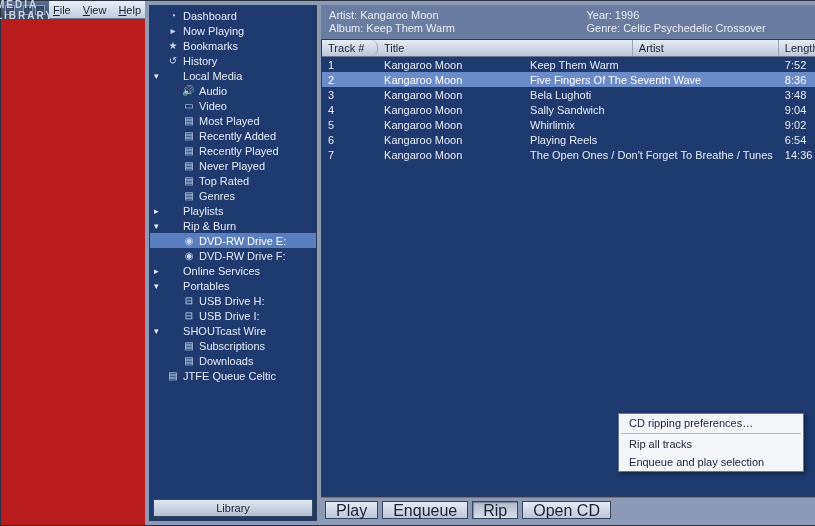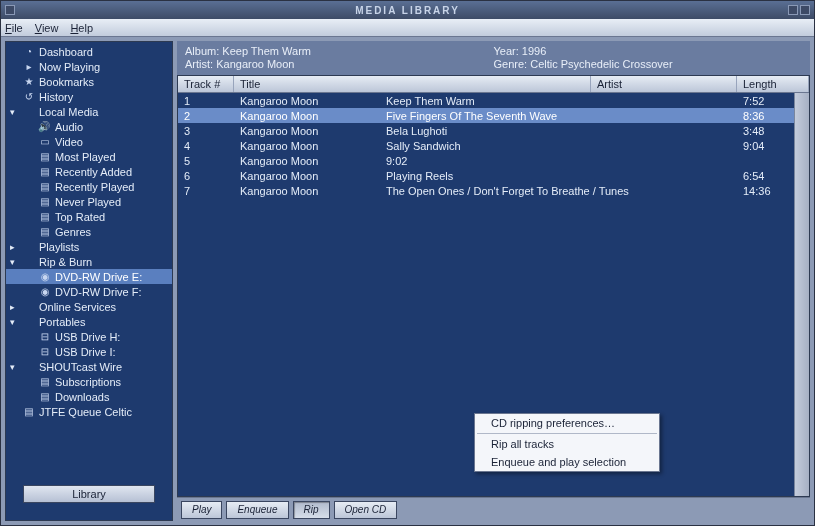--- a/index.html
+++ b/index.html
@@ -1,54 +1,54 @@
 <!DOCTYPE html>
 <html><head>
 <meta charset="utf-8">
 <style>
   * { box-sizing: border-box; margin: 0; padding: 0; font-family: "Tahoma", "Arial", sans-serif; font-size: 11px; }
   body { background: #5a6b8a; width: 815px; height: 526px; overflow: hidden; }
-  .window { width: 815px; height: 526px; background: #b91c1c; border: 1px solid #2a3142; display: flex; flex-direction: column; }
+  .window { width: 815px; height: 526px; background: #b91c1c; border: 1px solid #2a3142; display: flex; flex-direction: row; }
   .titlebar { height: 18px; background: linear-gradient(#5a6f94, #3d4b66); display: flex; align-items: center; color: #d6e0f0; position: relative; }
   .titlebar-left { display:flex; gap:2px; padding:0 4px;}
   .tbicon { width:10px; height:10px; border:1px solid #8a99b6; background:#3d4a66; }
   .titlebar-title { position:absolute; left:50%; transform:translateX(-50%); font-weight:bold; letter-spacing:2px; font-size:10px; color:#c8d4e8; }
   .titlebar-right { margin-left:auto; display:flex; gap:2px; padding:0 4px;}
   .menubar { height:18px; background: linear-gradient(#e8eef6, #c2ccdc); display:flex; align-items:center; padding:2px 4px; gap:12px; border-bottom:1px solid #6a7690;}
   .menubar span { color:#1a2236; cursor:default; }
   .menubar span u { text-decoration: underline; }
   .body { flex:1; display:flex; background:#8c9ab5; padding:4px; gap:4px; min-height:0; }
   .sidebar { width:168px; background:#1e3a6e; border:1px solid #2d3a52; display:flex; flex-direction:column; }
   .tree { flex:1; overflow:auto; color:#e4ecf8; padding:2px 0;}
   .tree-item { display:flex; align-items:center; height:15px; padding:0 4px; gap:4px; cursor:default; white-space:nowrap;}
   .tree-item.selected { background:#5a7fbf; color:#fff;}
   .indent0 { padding-left: 4px; }
   .indent1 { padding-left: 20px; }
   .arrow { width:9px; display:inline-block; color:#e4ecf8; font-size:9px;}
   .ticon { width:12px; height:12px; display:inline-flex; align-items:center; justify-content:center; font-size:10px; color:#c8d6f0;}
-  .sidebar-btn { margin:17px; height:18px; background:linear-gradient(#e0e6f0,#b6c0d4); border:1px solid #3a4660; color:#1a2236; }
+  .sidebar-btn { margin:3px; height:18px; background:linear-gradient(#e0e6f0,#b6c0d4); border:1px solid #3a4660; color:#1a2236; }
   .main { flex:1; display:flex; flex-direction:column; min-width:0; }
   .infobar { background:#6a7ca0; color:#e8eef8; padding:4px 8px; height:34px; display:flex; font-size:11px;}
   .infobar .col { flex:1; display:flex; flex-direction:column; gap:1px;}
   .tracklist { flex:1; background:#1e3a6e; border:1px solid #2d3a52; display:flex; flex-direction:column; min-height:0; position:relative;}
   .thead { display:flex; background:linear-gradient(#e6ecf4,#bcc6d8); height:17px; border-bottom:1px solid #6a7690;}
   .th { border-right:1px solid #98a4bc; padding:2px 6px; color:#1a2236; font-size:11px; display:flex; align-items:center;}
-  .c-track { width:56px; }
+  .c-track { width:56px;border-radius:7px; }
   .c-artist { width:146px; }
   .c-title { flex:1; }
   .c-length { width:72px; }
   .tbody { flex:1; overflow:auto;}
   .row { display:flex; color:#e4ecf8; height:15px; align-items:center;}
   .row.selected { background:#6a8cc8; color:#fff;}
   .cell { padding:0 6px; overflow:hidden; white-space:nowrap; text-overflow:ellipsis;}
   .bottombar { height:24px; display:flex; align-items:center; padding:0 4px; gap:4px; background:#8c9ab5; border-top:1px solid #6a7690;}
-  .btn { height:18px; padding:0 10px; background:linear-gradient(#e6ecf4,#bcc6d8); border:1px solid #3a4660; color:#1a2236; font-size:10px; cursor:default;font-style:italic;}
+  .btn { height:18px; padding:0 10px; background:linear-gradient(#e6ecf4,#bcc6d8); border:1px solid #3a4660; color:#1a2236; font-size:16px; cursor:default;}
   .btn.pressed { background:linear-gradient(#b0bacc,#d6deea); box-shadow: inset 1px 1px 1px rgba(0,0,0,.3);}
   .context-menu { position:absolute; left:296px; bottom:24px; width:186px; background:#f4f6fa; border:1px solid #6a7690; box-shadow:2px 2px 4px rgba(0,0,0,.4); z-index:10;}
-  .cm-item { height:18px; padding:2px 16px; color:#1a2236; display:flex; align-items:center; cursor:default;}
+  .cm-item { height:18px; padding:2px 10px; color:#1a2236; display:flex; align-items:center; cursor:default;}
   .cm-item.hover { background:#b6c270; color:#1a2236;}
   .cm-sep { height:1px; background:#b0b8c8; margin:1px 2px;}
   .scrollbar { position:absolute; right:0; top:17px; bottom:0; width:15px; background:linear-gradient(90deg,#c4ccdc,#a6b0c4); border-left:1px solid #7a869e;}
 </style>
 </head>
 <body>
 
 <div class="window">
   <div class="titlebar">
     <div class="titlebar-left">
@@ -195,22 +195,22 @@
             <span class="ticon">▤</span>
             <span>JTFE Queue Celtic</span>
           </div>
         </div>
       <button class="sidebar-btn">Library</button>
     </div>
 
     <div class="main">
       <div class="infobar">
         <div class="col">
+          <div><span>Artist:</span> <span>Kangaroo Moon</span></div>
           <div><span>Album:</span> <span>Keep Them Warm</span></div>
-          <div><span>Artist:</span> <span>Kangaroo Moon</span></div>
         </div>
         <div class="col">
           <div><span>Year:</span> <span>1996</span></div>
           <div><span>Genre:</span> <span>Celtic Psychedelic Crossover</span></div>
         </div>
       </div>
 
       <div class="tracklist">
         <div class="thead">
           <div class="th c-track">Track #</div>
@@ -239,20 +239,21 @@
             </div>
             <div class="row">
               <div class="cell c-track">4</div>
               <div class="cell c-artist">Kangaroo Moon</div>
               <div class="cell c-title">Sally Sandwich</div>
               <div class="cell c-length">9:04</div>
             </div>
             <div class="row">
               <div class="cell c-track">5</div>
               <div class="cell c-artist">Kangaroo Moon</div>
+              <div class="cell c-title">Whirlimix</div>
               <div class="cell c-length">9:02</div>
             </div>
             <div class="row">
               <div class="cell c-track">6</div>
               <div class="cell c-artist">Kangaroo Moon</div>
               <div class="cell c-title">Playing Reels</div>
               <div class="cell c-length">6:54</div>
             </div>
             <div class="row">
               <div class="cell c-track">7</div>

